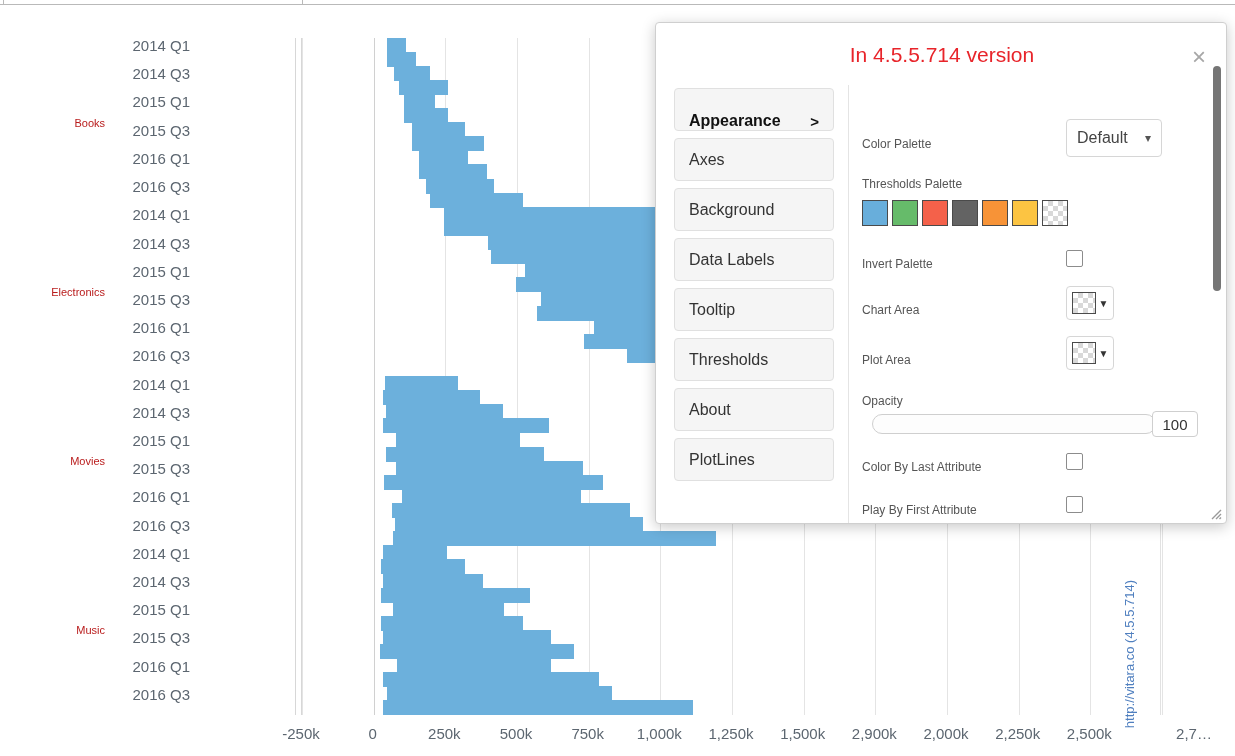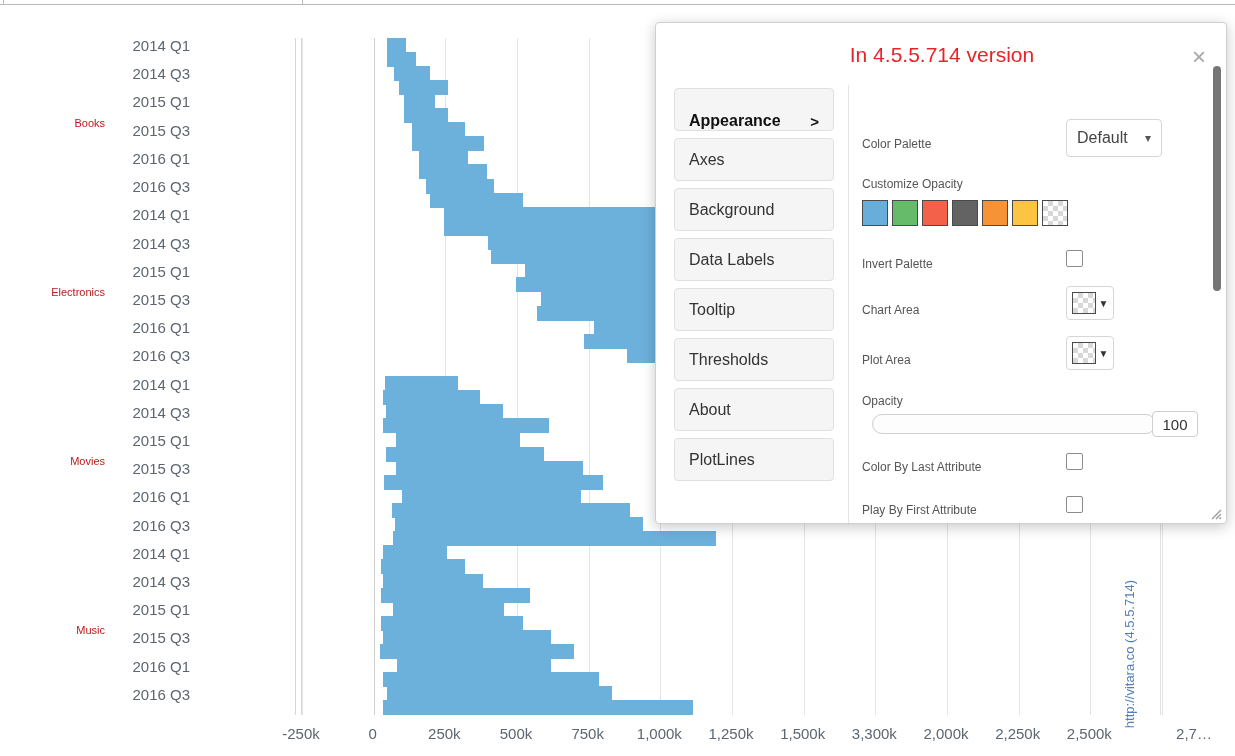--- a/index.html
+++ b/index.html
@@ -420,21 +420,21 @@
 
     <div class="xlabels" id="xlabels">
         <div class="xtick" style="left: 301px;">-250k</div>
         <div class="xtick" style="left: 372.667px;">0</div>
         <div class="xtick" style="left: 444.333px;">250k</div>
         <div class="xtick" style="left: 516px;">500k</div>
         <div class="xtick" style="left: 587.667px;">750k</div>
         <div class="xtick" style="left: 659.333px;">1,000k</div>
         <div class="xtick" style="left: 731px;">1,250k</div>
         <div class="xtick" style="left: 802.667px;">1,500k</div>
-        <div class="xtick" style="left: 874.333px;">3,300k</div>
+        <div class="xtick" style="left: 874.333px;">2,900k</div>
         <div class="xtick" style="left: 946px;">2,000k</div>
         <div class="xtick" style="left: 1017.67px;">2,250k</div>
         <div class="xtick" style="left: 1089.33px;">2,500k</div>
         <div class="xtick" style="left: 1194px;">2,7…</div>
       </div>
 
     <div class="watermark">http://vitara.co (4.5.5.714)</div>
   </div>
 
   <div class="dialog">
@@ -481,21 +481,21 @@
           <span class="row-label">Color Palette</span>
         </div>
         <div class="field" style="top:34px;">
           <div class="select-box">
             <span>Default</span>
             <span class="chev">▾</span>
           </div>
         </div>
 
         <div class="row" style="top:92px;">
-          <span class="row-label">Customize Opacity</span>
+          <span class="row-label">Thresholds Palette</span>
         </div>
         <div class="palette" id="palette" style="position:absolute;left:0;top:115px;">
             <div class="swatch" style="background: rgb(104, 174, 219);"></div>
             <div class="swatch" style="background: rgb(102, 187, 106);"></div>
             <div class="swatch" style="background: rgb(244, 97, 74);"></div>
             <div class="swatch" style="background: rgb(99, 99, 99);"></div>
             <div class="swatch" style="background: rgb(247, 147, 55);"></div>
             <div class="swatch" style="background: rgb(252, 196, 66);"></div>
             <div class="swatch checker"></div>
           </div>

